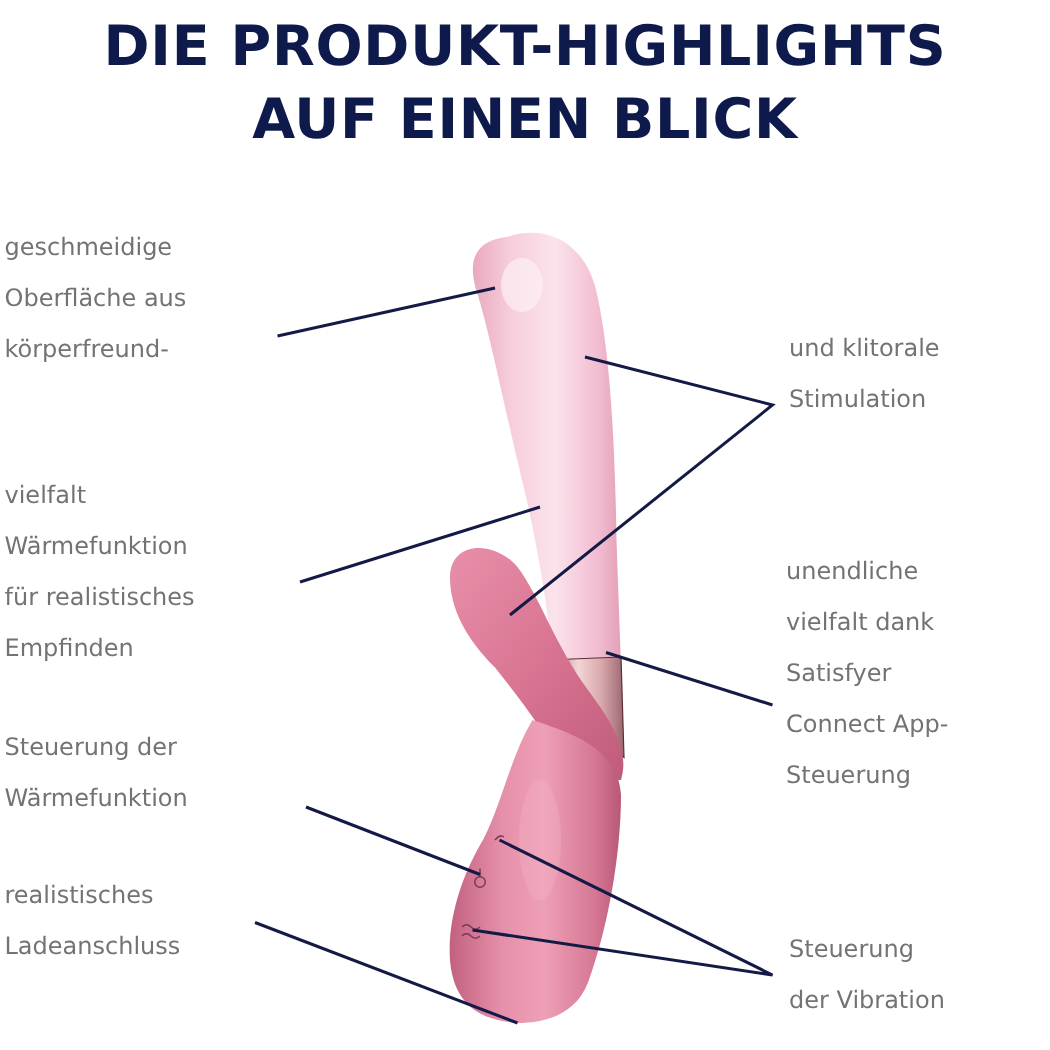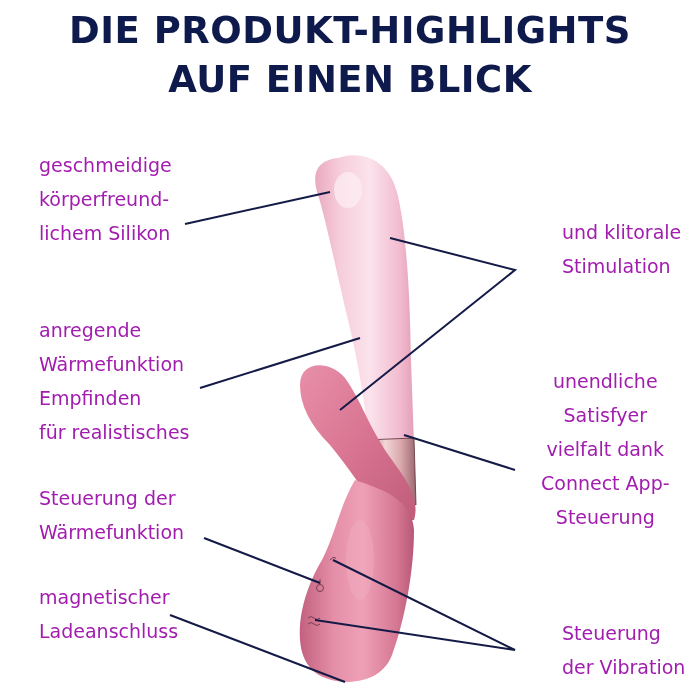--- a/index.html
+++ b/index.html
@@ -4,25 +4,24 @@
   <style>
     html, body { margin: 0; padding: 0; background: #ffffff; }
     body { width: 700px; height: 700px; position: relative; overflow: hidden; }
     .title {
       position: absolute; left: 0; top: 6px; width: 700px;
       text-align: center; color: #0f1a4c;
       font-family: "DejaVu Sans", sans-serif; font-weight: bold;
       font-size: 37px; line-height: 49px; letter-spacing: 0.5px;
     }
     .label {
-      position: absolute; color: #a21caf;
+      position: absolute; color: #737373;
       font-family: "DejaVu Sans", sans-serif;
-      font-size: 19px; line-height: 34px; letter-spacing: 0px;
+      font-size: 16px; line-height: 34px; letter-spacing: 0px;
       white-space: nowrap;
-      margin-left: 36px;
     }
     .label span { display: block; }
     svg.art { position: absolute; left: 0; top: 0; }
   </style>
 </head>
 <body>
 
 <div class="title">
   <div>DIE PRODUKT-HIGHLIGHTS</div>
   <div>AUF EINEN BLICK</div>
@@ -112,50 +111,50 @@
     <line x1="204" y1="538" x2="320" y2="583"></line>
     <line x1="170" y1="615" x2="345" y2="682"></line>
     <polyline points="390,238 515,270 340,410"></polyline>
     <line x1="404" y1="435" x2="515" y2="470"></line>
     <polyline points="333,560 515,650 315,620"></polyline>
   </g>
 </svg>
 
 <div class="label" style="left:3px; top:148px;">
   <span>geschmeidige</span>
+  <span>Oberfläche aus</span>
   <span>körperfreund-</span>
-  <span>lichem Silikon</span>
 </div>
 
 <div class="label" style="left:3px; top:313px;">
-  <span>anregende</span>
+  <span>vielfalt</span>
   <span>Wärmefunktion</span>
+  <span>für realistisches</span>
   <span>Empfinden</span>
-  <span>für realistisches</span>
 </div>
 
 <div class="label" style="left:3px; top:481px;">
   <span>Steuerung der</span>
   <span>Wärmefunktion</span>
 </div>
 
 <div class="label" style="left:3px; top:580px;">
-  <span>magnetischer</span>
+  <span>realistisches</span>
   <span>Ladeanschluss</span>
 </div>
 
 <div class="label" style="left:526px; top:215px;">
   <span>und klitorale</span>
   <span>Stimulation</span>
 </div>
 
-<div class="label" style="left:505px; top:364px;text-align:center;">
+<div class="label" style="left:524px; top:364px;">
   <span>unendliche</span>
+  <span>vielfalt dank</span>
   <span>Satisfyer</span>
-  <span>vielfalt dank</span>
   <span>Connect App-</span>
   <span>Steuerung</span>
 </div>
 
 <div class="label" style="left:526px; top:616px;">
   <span>Steuerung</span>
   <span>der Vibration</span>
 </div>
 
 </body></html>

